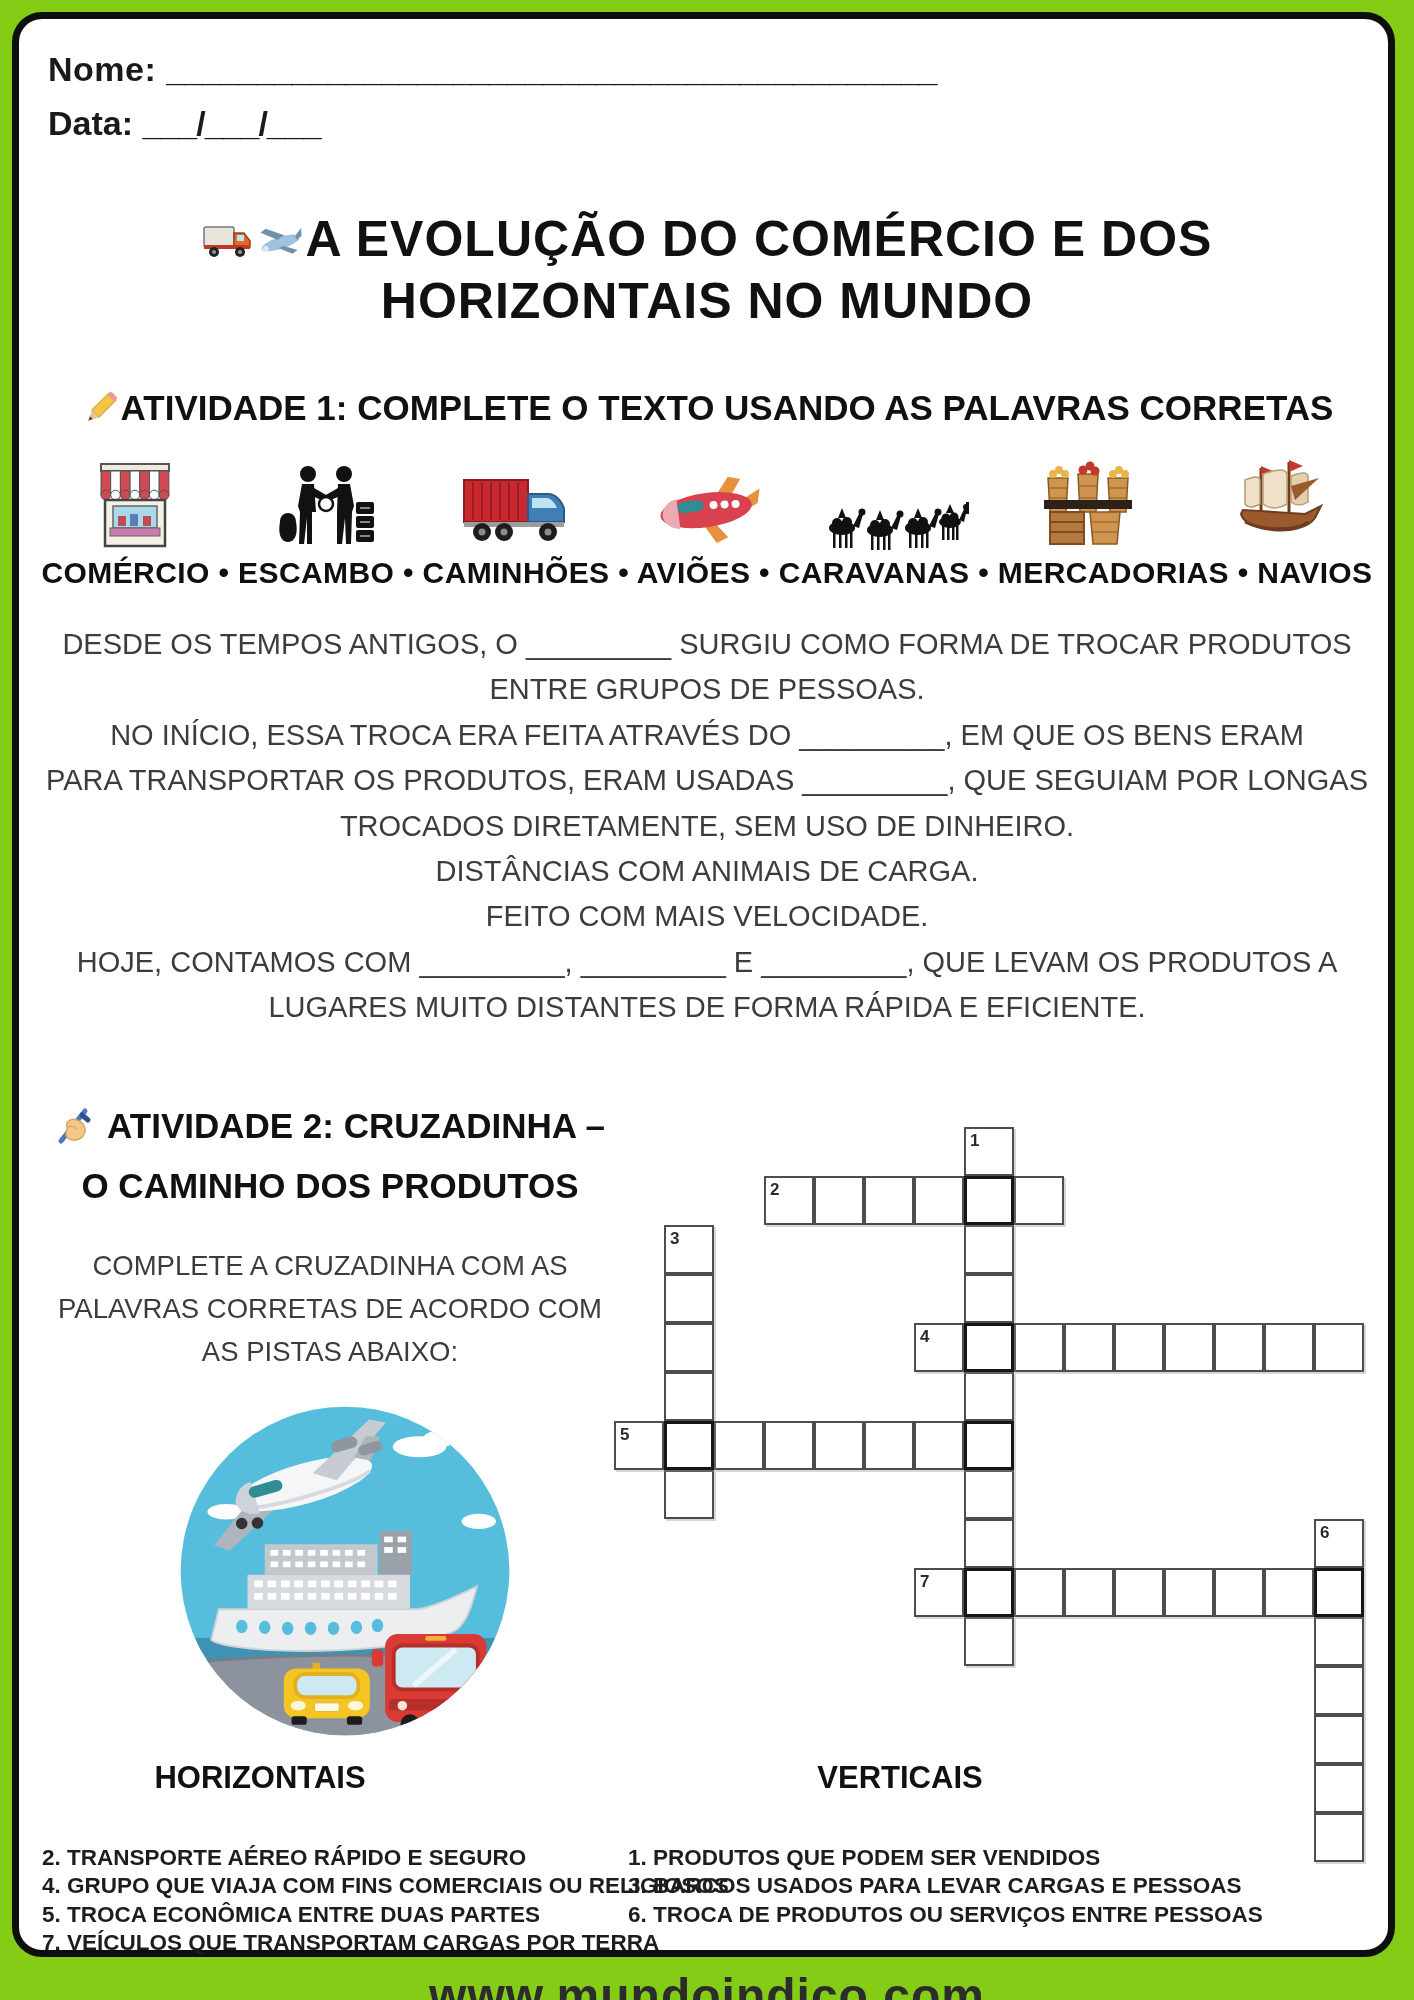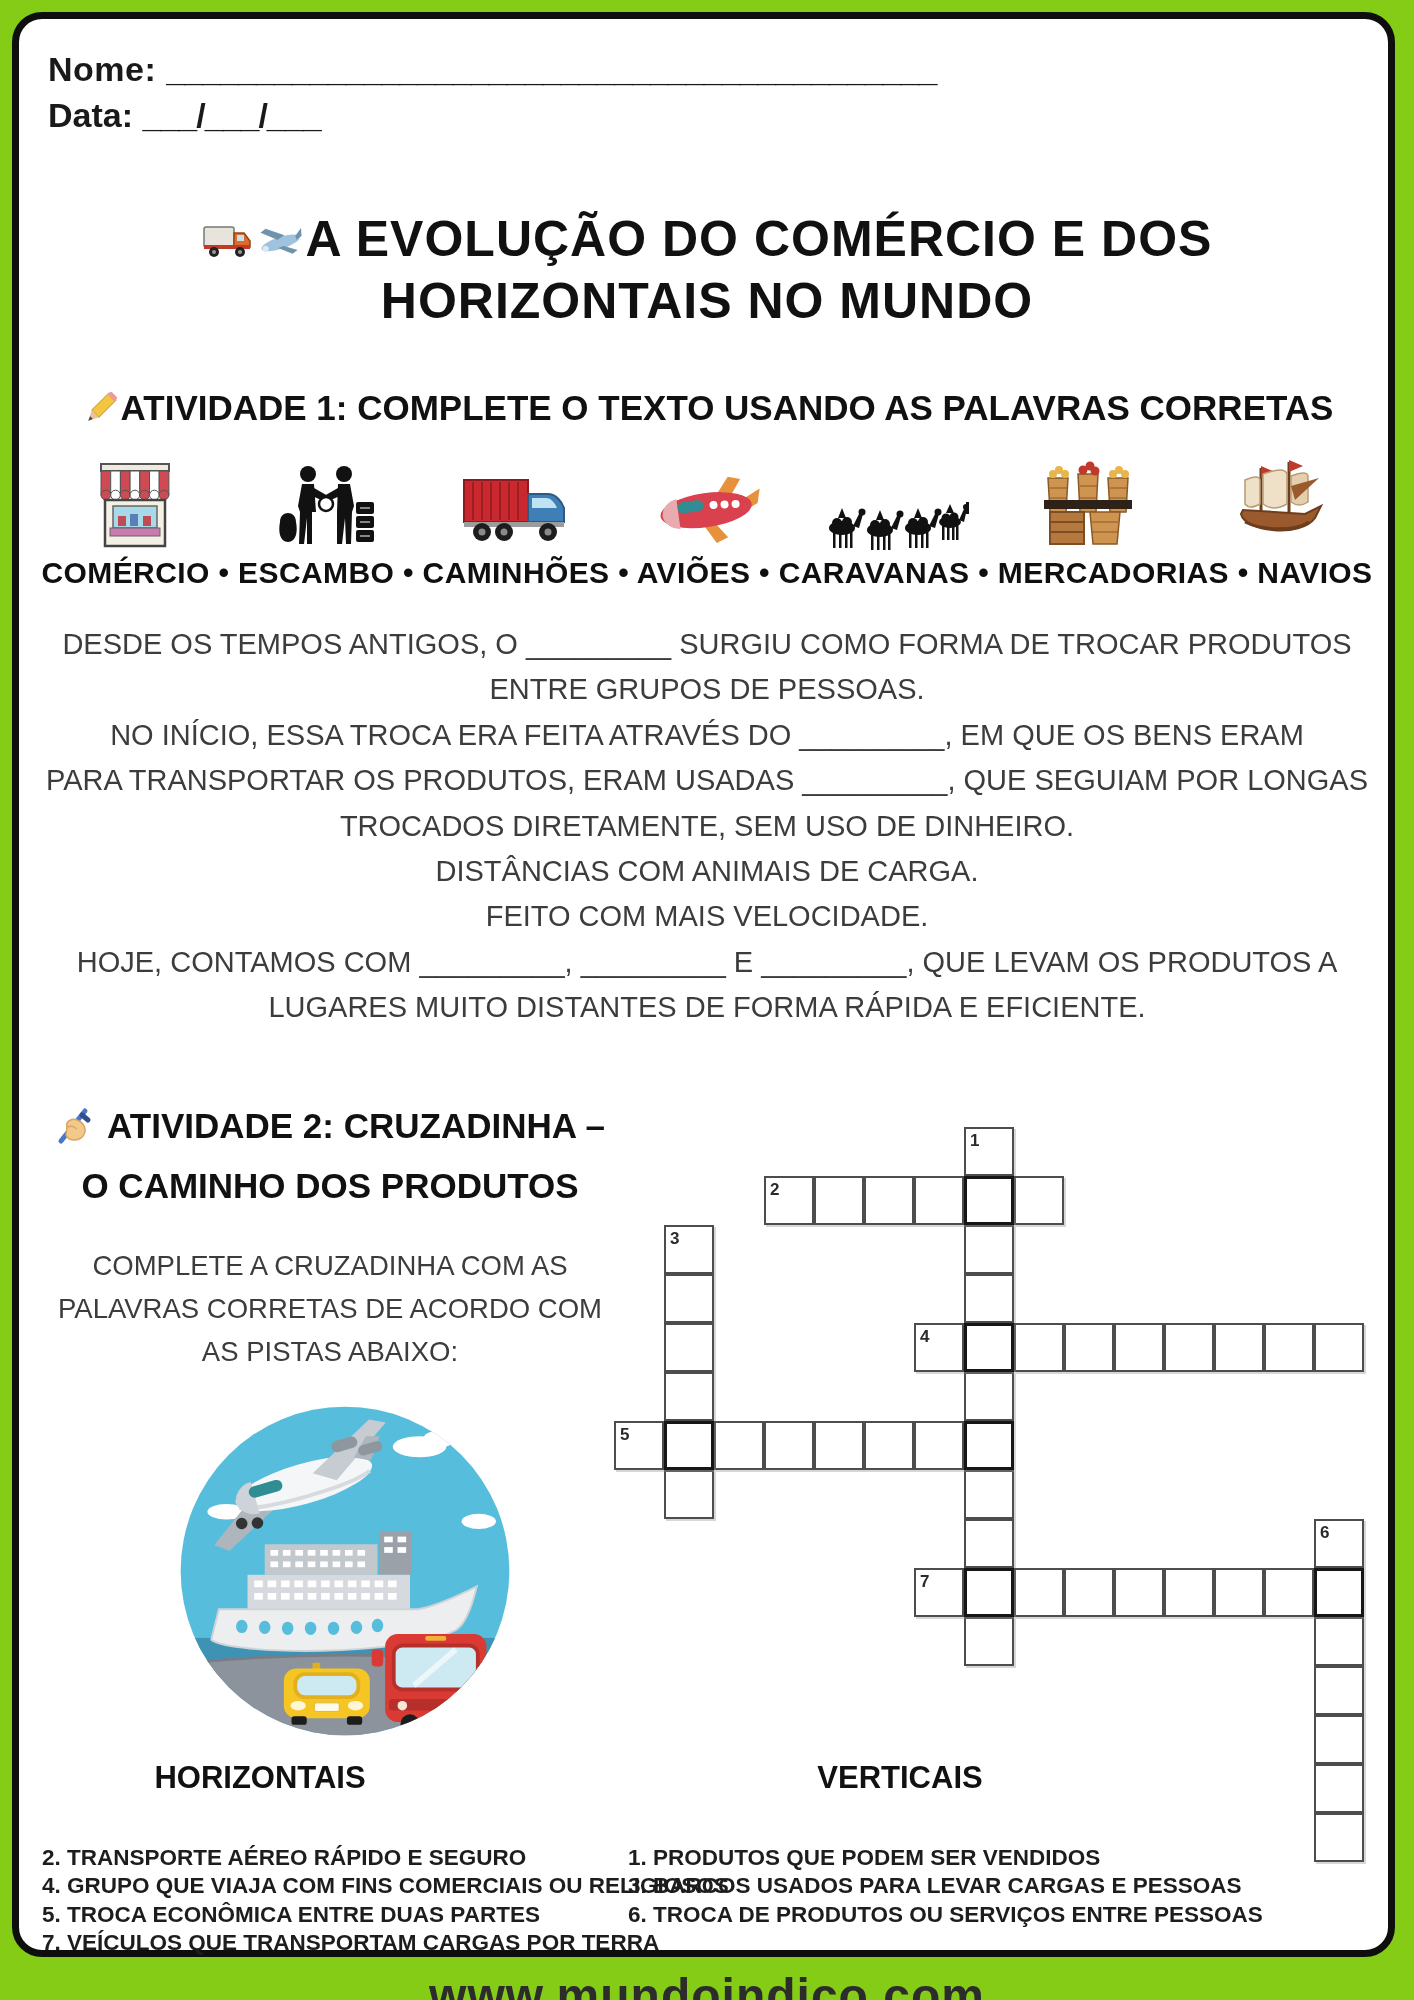--- a/index.html
+++ b/index.html
@@ -3,21 +3,21 @@
 <meta charset="utf-8">
 <style>
   html,body{margin:0;padding:0;background:#ffffff;}
   .page{position:relative;width:1414px;height:2000px;background:#84cc16;overflow:hidden;
         font-family:"Liberation Sans", sans-serif;color:#1a1a1a;padding-left:37px;}
   .frame{position:absolute;left:12px;top:12px;width:1383px;height:1945px;
          border:7px solid #0e0e0e;border-radius:30px;background:#ffffff;box-sizing:border-box;}
   
   .name-row{position:absolute;left:48px;top:50px;font-size:34px;font-weight:700;letter-spacing:.5px;white-space:nowrap;}
   .name-row .blank, .date-row .blank{font-weight:700;letter-spacing:-1px;}
-  .date-row{position:absolute;left:48px;top:96px;font-size:34px;font-weight:700;white-space:nowrap;}
+  .date-row{position:absolute;left:48px;top:104px;font-size:34px;font-weight:700;white-space:nowrap;}
   
   .title-block{position:absolute;left:0;top:208px;width:1414px;text-align:center;}
   .title-line{display:flex;justify-content:center;align-items:center;
               font-size:50px;font-weight:900;letter-spacing:1px;line-height:62px;color:#111;}
   .title-line svg{flex:0 0 auto;}
   
   .ativ1-header{position:absolute;left:0;top:388px;width:1414px;display:flex;justify-content:center;
                 align-items:center;font-size:35px;font-weight:800;color:#111;}
   .icons-row{position:absolute;left:40px;top:448px;width:1334px;height:104px;display:flex;}
   .icon-slot{flex:1 1 0;display:flex;align-items:flex-end;justify-content:center;}

